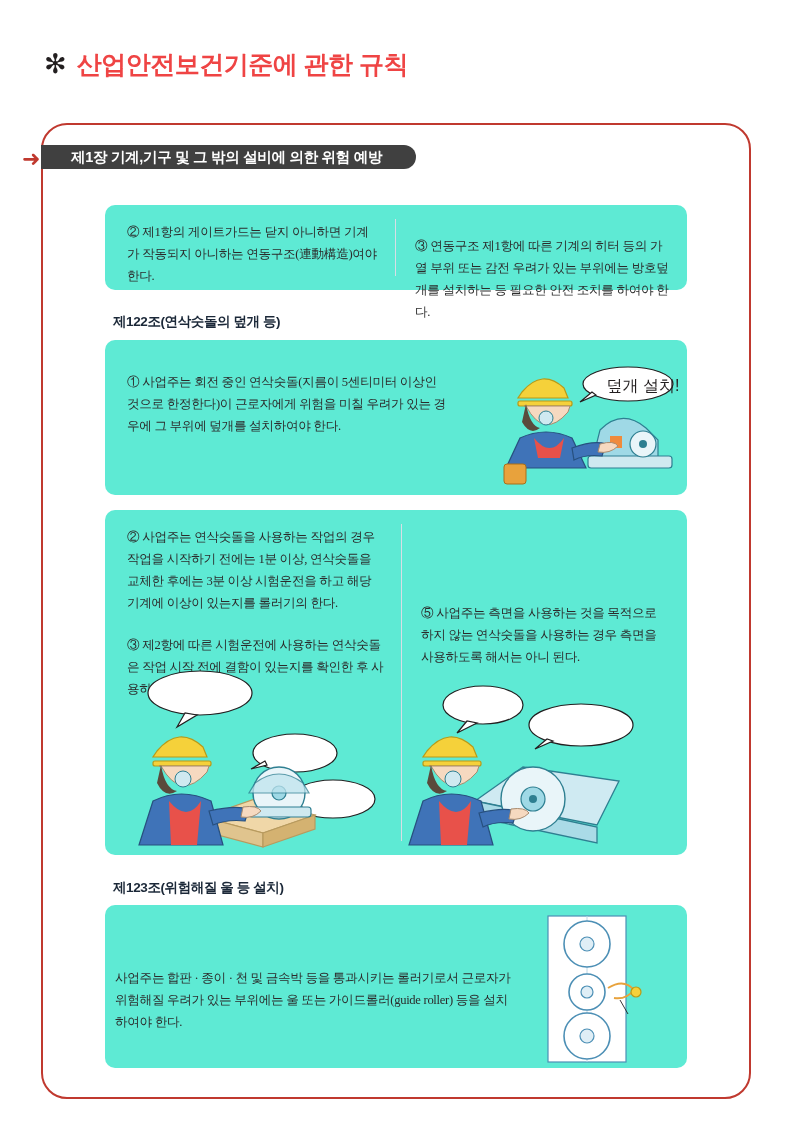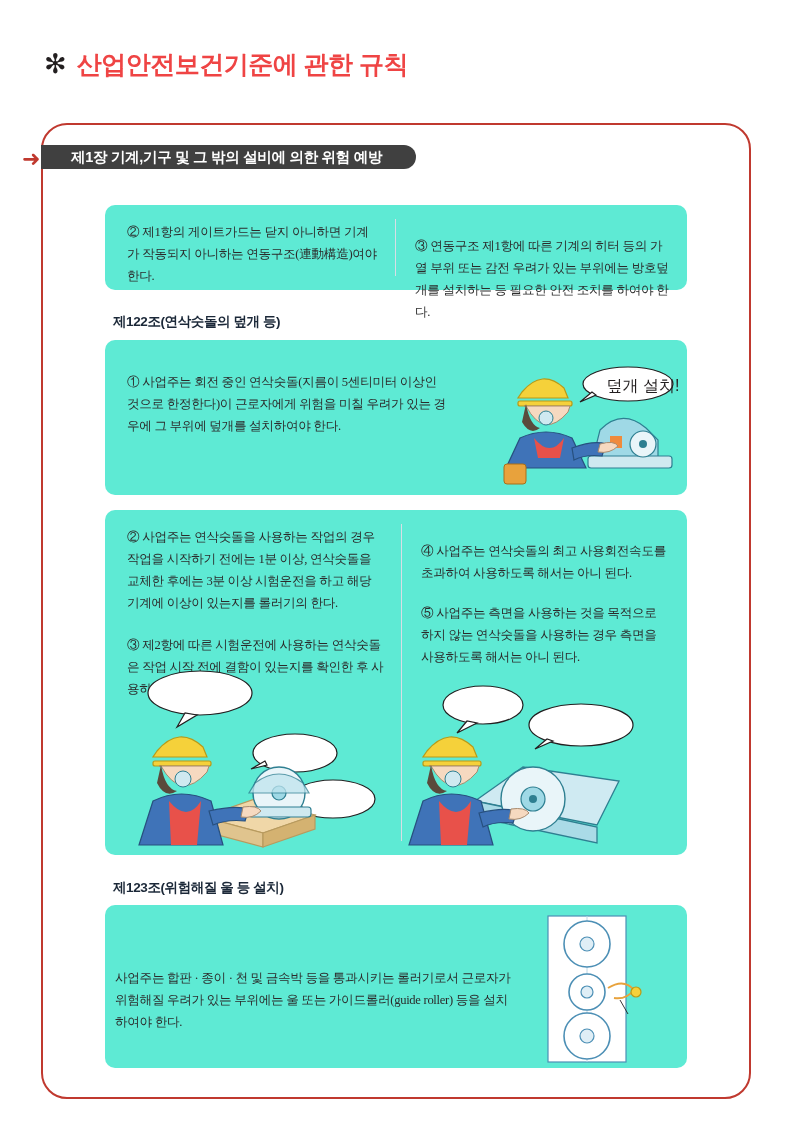--- a/index.html
+++ b/index.html
@@ -182,21 +182,20 @@
   </svg>
   <div class="sp-label" style="left:488px; top:36px; width:100px; font-size:16px;">덮개 설치!</div>
 </div>
 
 <div class="card" style="left:105px; top:510px; width:582px; height:345px;">
   <div class="vdiv" style="left:296px; top:14px; height:317px;"></div>
 
   <div class="para" style="position:absolute; left:22px; top:16px; width:256px;">② 사업주는 연삭숫돌을 사용하는 작업의 경우 작업을 시작하기 전에는 1분 이상, 연삭숫돌을 교체한 후에는 3분 이상 시험운전을 하고 해당 기계에 이상이 있는지를 롤러기의 한다.</div>
   <div class="para" style="position:absolute; left:22px; top:110px; width:262px;">③ 제2항에 따른 시험운전에 사용하는 연삭숫돌은 작업 시작 전에 결함이 있는지를 확인한 후 사용하여야 한다.</div>
 
-  <div class="para" style="position:absolute; left:316px; top:16px; width:250px;">④ 사업주는 연삭숫돌의 최고 사용회전속도를 초과하여 사용하도록 해서는 아니 된다.</div>
   <div class="para" style="position:absolute; left:316px; top:78px; width:250px;">⑤ 사업주는 측면을 사용하는 것을 목적으로 하지 않는 연삭숫돌을 사용하는 경우 측면을 사용하도록 해서는 아니 된다.</div>
 
   <svg class="illus" style="left:10px; top:155px;" width="280" height="185" viewBox="0 0 280 185">
 
     <ellipse cx="85" cy="28" rx="52" ry="22" fill="#ffffff" stroke="#231f20" stroke-width="1.2"></ellipse>
     <path d="M70 48 L62 62 L82 50 Z" fill="#ffffff" stroke="#231f20" stroke-width="1.2"></path>
     <ellipse cx="180" cy="88" rx="42" ry="19" fill="#ffffff" stroke="#231f20" stroke-width="1.2"></ellipse>
     <path d="M150 96 L136 104 L152 100 Z" fill="#ffffff" stroke="#231f20" stroke-width="1.2"></path>
     <ellipse cx="218" cy="134" rx="42" ry="19" fill="#ffffff" stroke="#231f20" stroke-width="1.2"></ellipse>
     <path d="M186 140 L172 146 L188 144 Z" fill="#ffffff" stroke="#231f20" stroke-width="1.2"></path>

